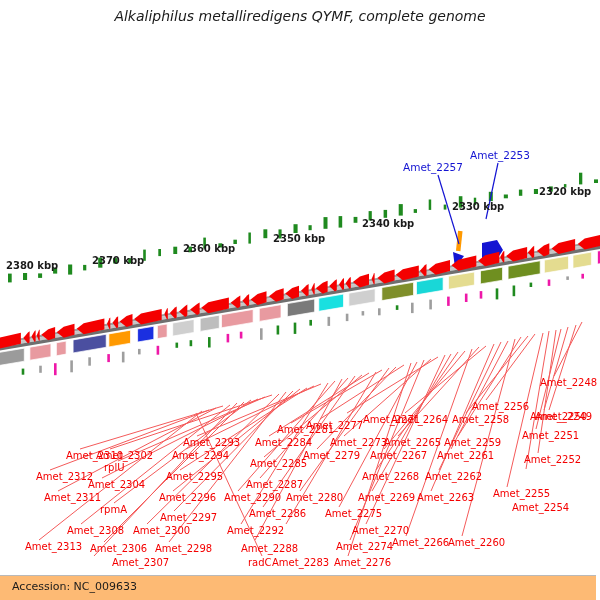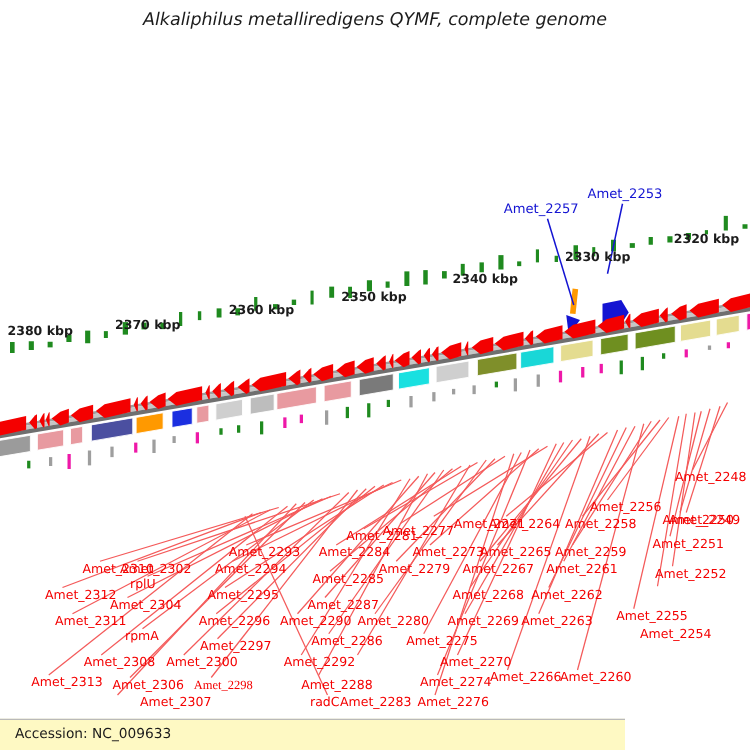--- a/index.html
+++ b/index.html
@@ -20,22 +20,22 @@
     position:absolute;font-size:10px;color:#1b1b1b;font-weight:bold;
     white-space:nowrap;
   }
   .callout{
     position:absolute;font-size:10.5px;color:#1414d2;white-space:nowrap;
   }
   .glabel{
     position:absolute;font-size:10px;color:#f40000;white-space:nowrap;
   }
   .statusbar{
-    position:absolute;left:0;bottom:0;width:500px;height:24px;
-    border-top:1px solid #b9b9b9;background:#fef9c3;
+    position:absolute;left:0;bottom:0;width:596px;height:24px;
+    border-top:1px solid #b9b9b9;background:#fdba74;
   }
   .status-left{
     position:absolute;left:12px;top:4px;font-size:11px;color:#1b1b1b;
     white-space:nowrap;
   }
   .status-right{
     position:absolute;left:264px;top:4px;font-size:11px;color:#1b1b1b;
     white-space:nowrap;
   }
 </style>
@@ -607,21 +607,21 @@
       <div class="glabel" style="left: 249px; top: 508px;">Amet_2286</div>
       <div class="glabel" style="left: 246px; top: 479px;">Amet_2287</div>
       <div class="glabel" style="left: 241px; top: 543px;">Amet_2288</div>
       <div class="glabel" style="left: 224px; top: 492px;">Amet_2290</div>
       <div class="glabel" style="left: 227px; top: 525px;">Amet_2292</div>
       <div class="glabel" style="left: 183px; top: 437px;">Amet_2293</div>
       <div class="glabel" style="left: 172px; top: 450px;">Amet_2294</div>
       <div class="glabel" style="left: 166px; top: 471px;">Amet_2295</div>
       <div class="glabel" style="left: 159px; top: 492px;">Amet_2296</div>
       <div class="glabel" style="left: 160px; top: 512px;">Amet_2297</div>
-      <div class="glabel" style="left: 155px; top: 543px; font-family: Liberation Serif, serif;">Amet_2298</div>
+      <div class="glabel" style="left: 155px; top: 543px;">Amet_2298</div>
       <div class="glabel" style="left: 133px; top: 525px;">Amet_2300</div>
       <div class="glabel" style="left: 96px; top: 450px;">Amet_2302</div>
       <div class="glabel" style="left: 104px; top: 462px;">rplU</div>
       <div class="glabel" style="left: 88px; top: 479px;">Amet_2304</div>
       <div class="glabel" style="left: 100px; top: 504px;">rpmA</div>
       <div class="glabel" style="left: 90px; top: 543px;">Amet_2306</div>
       <div class="glabel" style="left: 80px; top: 557px; margin-left: 32px;">Amet_2307</div>
       <div class="glabel" style="left: 67px; top: 525px;">Amet_2308</div>
       <div class="glabel" style="left: 66px; top: 450px;">Amet_2310</div>
       <div class="glabel" style="left: 44px; top: 492px;">Amet_2311</div>

